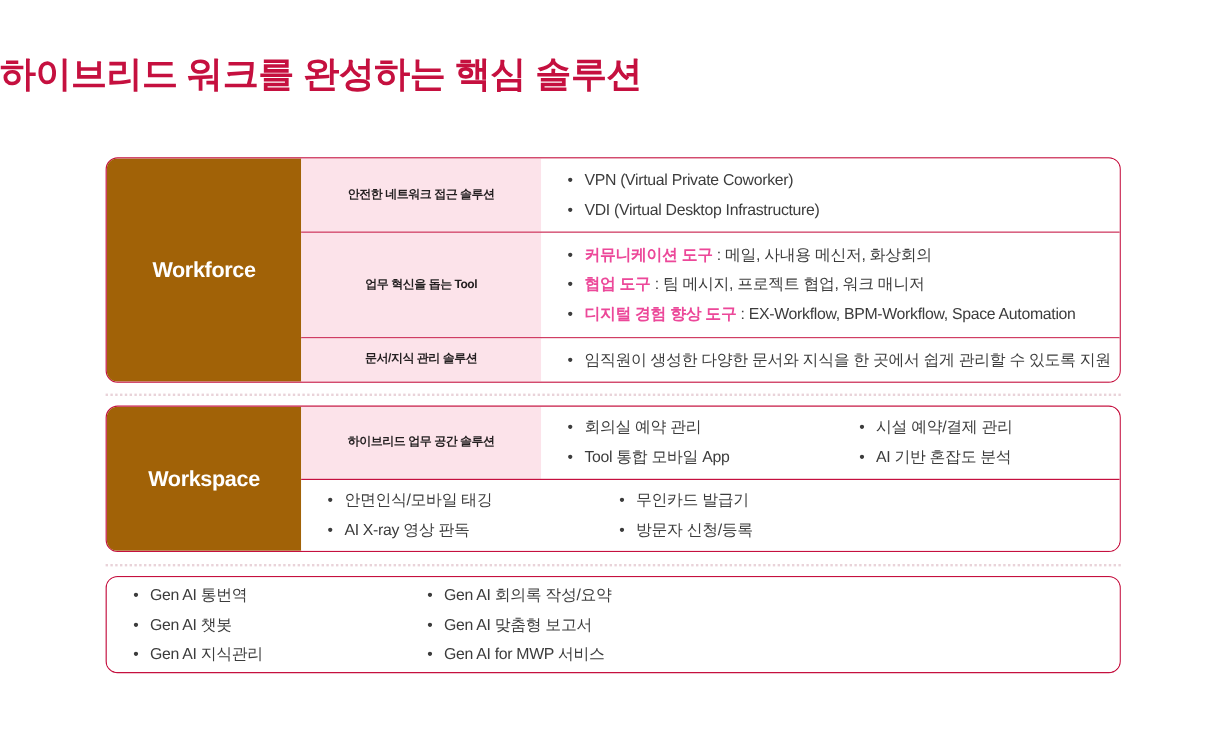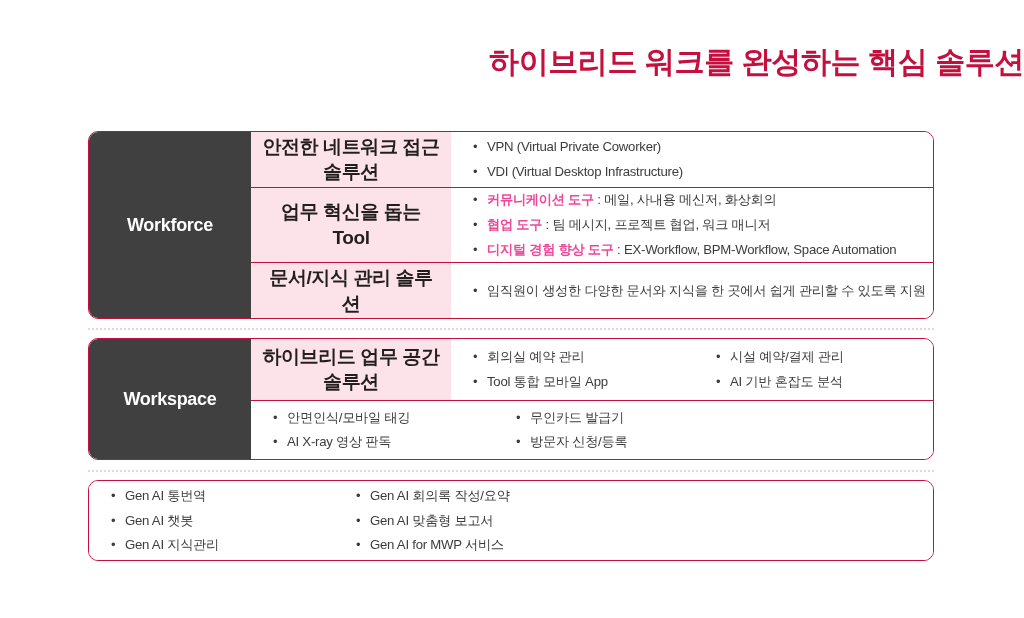--- a/index.html
+++ b/index.html
@@ -18,21 +18,21 @@
     background: #ffffff;
     overflow: hidden;
   }
 
   
   .page-title {
     position: absolute;
     top: 42px;
     left: 0;
     width: 1024px;
-    text-align: right;
+    text-align: left;
     font-size: 30px;
     font-weight: bold;
     color: #c5103f;
     letter-spacing: -0.4px;
     white-space: nowrap;
   }
 
   
   .block {
     position: absolute;
@@ -45,21 +45,21 @@
     overflow: hidden;
   }
 
   #block-0 { top: 131px; height: 188px; }
   #block-1 { top: 338px; height: 122px; }
   #block-2 { top: 480px; height: 81px; }
 
   
   .block-label {
     flex: 0 0 162px;
-    background: #404040;
+    background: #a16207;
     color: #ffffff;
     display: flex;
     align-items: center;
     justify-content: center;
     font-size: 18px;
     font-weight: bold;
     letter-spacing: -0.3px;
   }
 
   
@@ -78,21 +78,21 @@
   .row:first-child { border-top: none; }
 
   .row-cat {
     flex: 0 0 200px;
     background: #fce3ea;
     display: flex;
     align-items: center;
     justify-content: center;
     text-align: center;
     padding: 4px 10px;
-    font-size: 19px;
+    font-size: 10px;
     font-weight: bold;
     color: #231f20;
     letter-spacing: -0.4px;
     line-height: 1.35;
   }
 
   .row-items {
     flex: 1 1 auto;
     display: flex;
     align-items: center;

